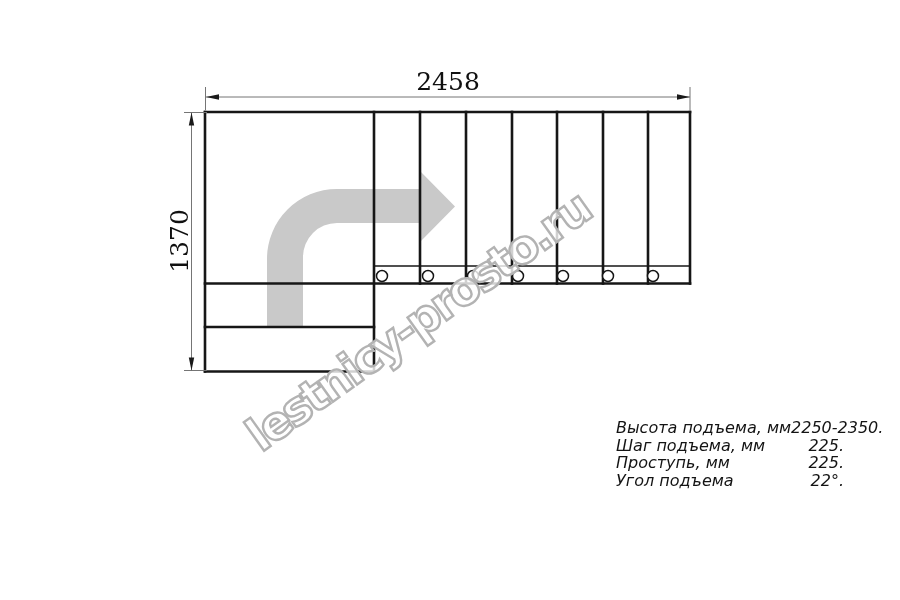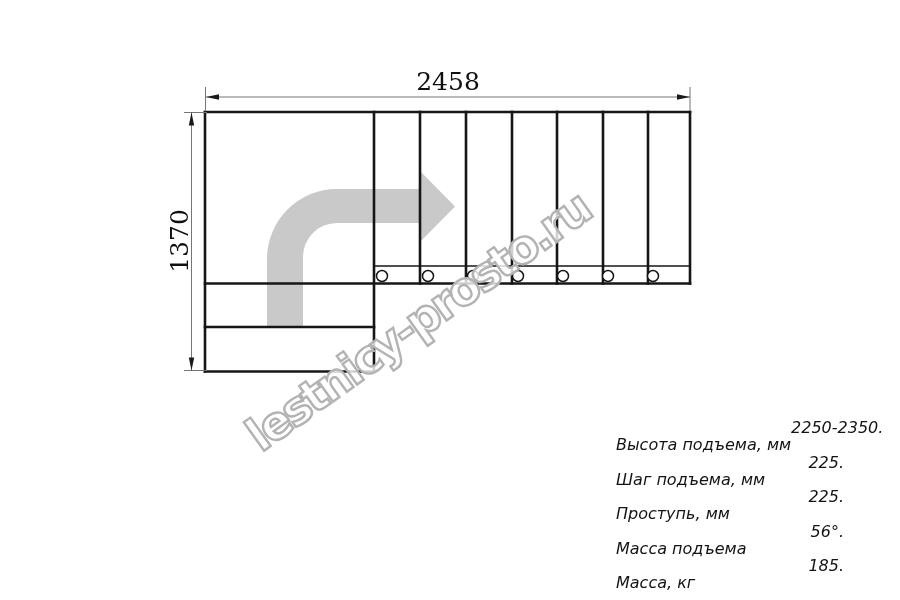--- a/index.html
+++ b/index.html
@@ -40,21 +40,21 @@
     font-style:italic;
     font-size:16px;
     color:var(--text);
   }
   .spec-row{
     display:flex;
     justify-content:space-between;
     line-height:17.6px;
     white-space:nowrap;
   }
-  .spec-label{text-align:right;margin-top:17px;}
+  .spec-label{text-align:right;}
   .spec-value{text-align:right;}
 </style>
 </head>
 <body>
 
 <svg id="plan" width="900" height="600" viewBox="0 0 900 600">
 
   <g>
       <path d="M267,327.5 L267,259 A70 70 0 0 1 337,189 L420,189 L420,171 L455,206.5 L420,242 L420,223 L337,223 A34 34 0 0 0 303,257 L303,327.5 Z" fill="#c9c9c9"></path>
     </g>
@@ -114,20 +114,16 @@
   </div>
   <div class="spec-row">
     <span class="spec-label">Шаг подъема, мм</span>
     <span class="spec-value">225.</span>
   </div>
   <div class="spec-row">
     <span class="spec-label">Проступь, мм</span>
     <span class="spec-value">225.</span>
   </div>
   <div class="spec-row">
-    <span class="spec-label">Масса подъема</span>
-    <span class="spec-value">56°.</span>
-  </div>
-  <div class="spec-row">
-    <span class="spec-label">Масса, кг</span>
-    <span class="spec-value">185.</span>
+    <span class="spec-label">Угол подъема</span>
+    <span class="spec-value">22°.</span>
   </div>
 </div>
 
 </body></html>

